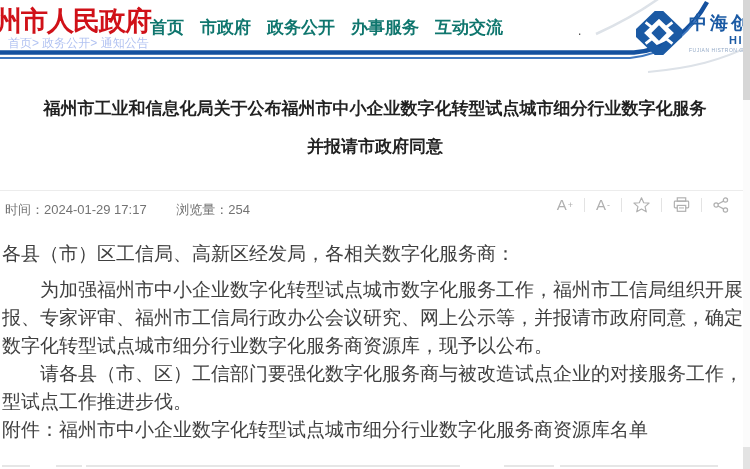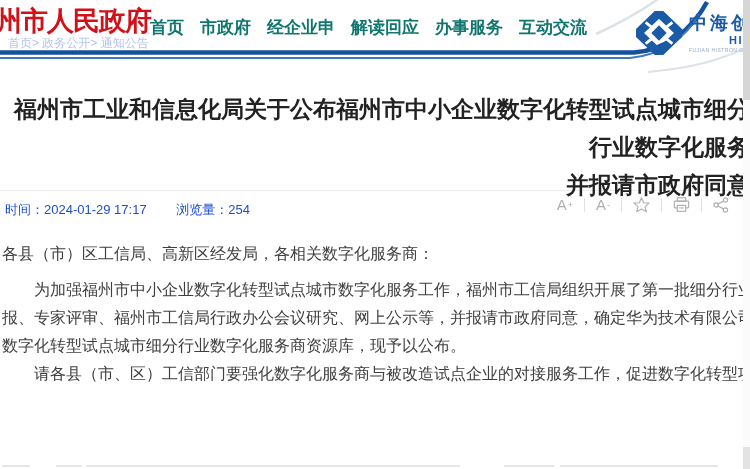--- a/index.html
+++ b/index.html
@@ -36,39 +36,39 @@
   .histron-cn{font-size:18px;font-weight:bold;color:#1b5aa4;letter-spacing:3px;
     font-family:"Liberation Serif","DejaVu Serif",serif;}
   .histron-en{font-size:11px;font-weight:bold;color:#1b5aa4;letter-spacing:1.5px;margin-top:3px;margin-left:40px;}
   .histron-sub{font-size:5px;color:#93a9c6;letter-spacing:.5px;margin-top:2px;}
   
   .scroll-track{position:absolute;right:0;top:0;width:7px;height:469px;background:#fbfbfb;z-index:4;}
   .scroll-thumb{position:absolute;right:0;top:0;width:7px;height:100px;background:#d6d6d6;z-index:5;}
   .scroll-bottom{position:absolute;right:0;top:447px;width:7px;height:22px;background:#e3e3e3;z-index:5;}
   
   .article-title{
-    position:absolute;left:0;top:90px;width:750px;text-align:right;
-    font-size:23px;font-weight:bold;color:#222;line-height:38px;z-index:1;
+    position:absolute;left:0;top:90px;width:750px;text-align:center;
+    font-size:17px;font-weight:bold;color:#222;line-height:38px;z-index:1;
   }
   .meta-divider{position:absolute;left:0;top:190px;width:750px;border-top:1px solid #ececec;}
-  .meta{position:absolute;left:5px;top:201px;font-size:13px;color:#1d4ed8;white-space:nowrap;}
+  .meta{position:absolute;left:5px;top:201px;font-size:13px;color:#737373;white-space:nowrap;}
   .meta .views{margin-left:26px;}
   .tools{
     position:absolute;top:196px;right:10px;display:flex;align-items:center;
     color:#b0b0b0;z-index:2;
   }
   .tool{padding:0 11px;display:flex;align-items:center;cursor:pointer;font-size:15px;}
   .tool sup{font-size:9px;margin-left:1px;}
   .tool-sep{width:1px;height:14px;background:#e3e3e3;}
   .tool svg{display:block;}
   
   .doc{
     position:absolute;left:2px;top:240px;width:748px;overflow:hidden;
     font-family:"Liberation Serif","DejaVu Serif",serif;
-    font-size:16px;color:#404040;z-index:1;
+    font-size:19px;color:#404040;z-index:1;
   }
   .doc .line{line-height:28px;white-space:nowrap;}
   .doc .salutation{margin-bottom:8px;}
   
   .bottom-stubs{position:absolute;left:0;top:465px;width:750px;height:3px;z-index:1;}
   .bottom-stubs span{position:absolute;top:0;height:2px;background:#d5d5d5;opacity:.6;}
   .stub1{left:2px;width:28px;}
   .stub2{left:56px;width:26px;}
   .stub3{left:86px;width:374px;}
   .stub4{left:504px;width:50px;}
@@ -92,22 +92,21 @@
     <path d="M648,72 C692,68 722,60 750,46" fill="none" stroke="#dde2e8" stroke-width="2"></path>
   </svg>
 
   <div class="breadcrumb-ghost">首页&gt; 政务公开&gt; 通知公告</div>
 
   <div class="site-logo">州市人民政府</div>
 
   <div class="nav">
     <span class="nav-item">首页</span>
     <span class="nav-item">市政府</span>
-    <span class="nav-item">经企业申</span>
-    <span class="nav-item">解读回应</span>
+    <span class="nav-item">政务公开</span>
     <span class="nav-item">办事服务</span>
     <span class="nav-item">互动交流</span>
   </div>
   <span class="nav-dot">.</span>
 
   <div class="histron">
     <svg class="histron-mark" viewBox="0 0 48 46">
       <path d="M24 2 L46 23 L24 44 L2 23 Z" fill="none" stroke="#1b5aa4" stroke-width="9"></path>
       <path d="M10 12 L38 34" stroke="#ffffff" stroke-width="3"></path>
       <path d="M38 12 L10 34" stroke="#ffffff" stroke-width="3"></path>
@@ -173,20 +172,22 @@
     </svg>
   </span>
 </div>
 
 <div class="doc">
   <div class="line salutation">各县（市）区工信局、高新区经发局，各相关数字化服务商：</div>
   <div class="line">　　为加强福州市中小企业数字化转型试点城市数字化服务工作，福州市工信局组织开展了第一批细分行业中小企业数字化服务商征集遴选工作。经企业申</div>
   <div class="line">报、专家评审、福州市工信局行政办公会议研究、网上公示等，并报请市政府同意，确定华为技术有限公司等30家企业（名单见附件）纳入福州市中小企业</div>
   <div class="line">数字化转型试点城市细分行业数字化服务商资源库，现予以公布。</div>
   <div class="line">　　请各县（市、区）工信部门要强化数字化服务商与被改造试点企业的对接服务工作，促进数字化转型项目供需对接，进一步加快我市中小企业数字化转</div>
+  <div class="line">型试点工作推进步伐。</div>
+  <div class="line">附件：福州市中小企业数字化转型试点城市细分行业数字化服务商资源库名单</div>
 </div>
 
 <div class="bottom-stubs">
   <span class="stub1"></span>
     <span class="stub2"></span>
     <span class="stub3"></span>
   <span class="stub4"></span>
     <span class="stub5"></span>
 </div>
 

